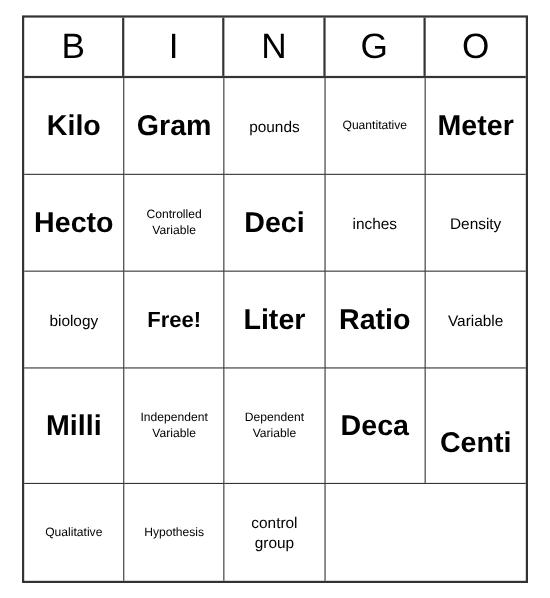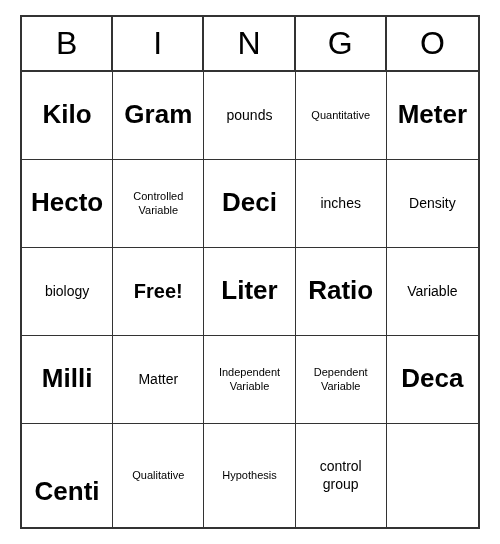--- a/index.html
+++ b/index.html
@@ -144,23 +144,20 @@
       <div class="bingo-cell">
         <span class="cell-text medium" style="white-space: pre-line;">Ratio</span>
       </div>
       <div class="bingo-cell">
         <span class="cell-text" style="white-space: pre-line;">Variable</span>
       </div>
       <div class="bingo-cell">
         <span class="cell-text large" style="white-space: pre-line;">Milli</span>
       </div>
       <div class="bingo-cell">
-        <span class="cell-text" style="white-space: pre-line;">Matter</span>
-      </div>
-      <div class="bingo-cell">
         <span class="cell-text small" style="white-space: pre-line;">Independent
 Variable</span>
       </div>
       <div class="bingo-cell">
         <span class="cell-text small" style="white-space: pre-line; text-align: center;">Dependent
 Variable</span>
       </div>
       <div class="bingo-cell">
         <span class="cell-text large" style="white-space: pre-line;">Deca</span>
       </div>

